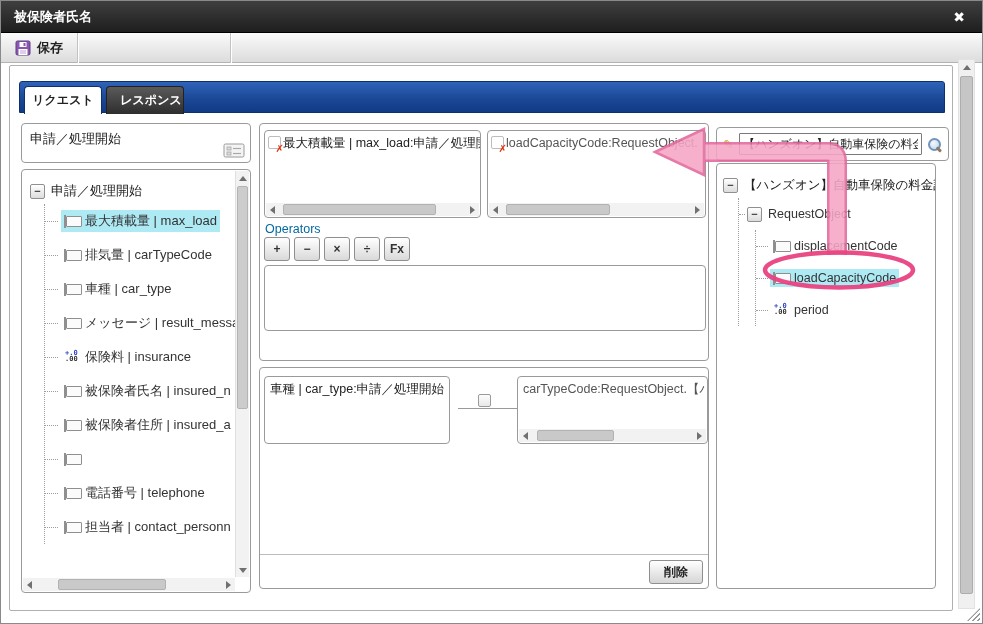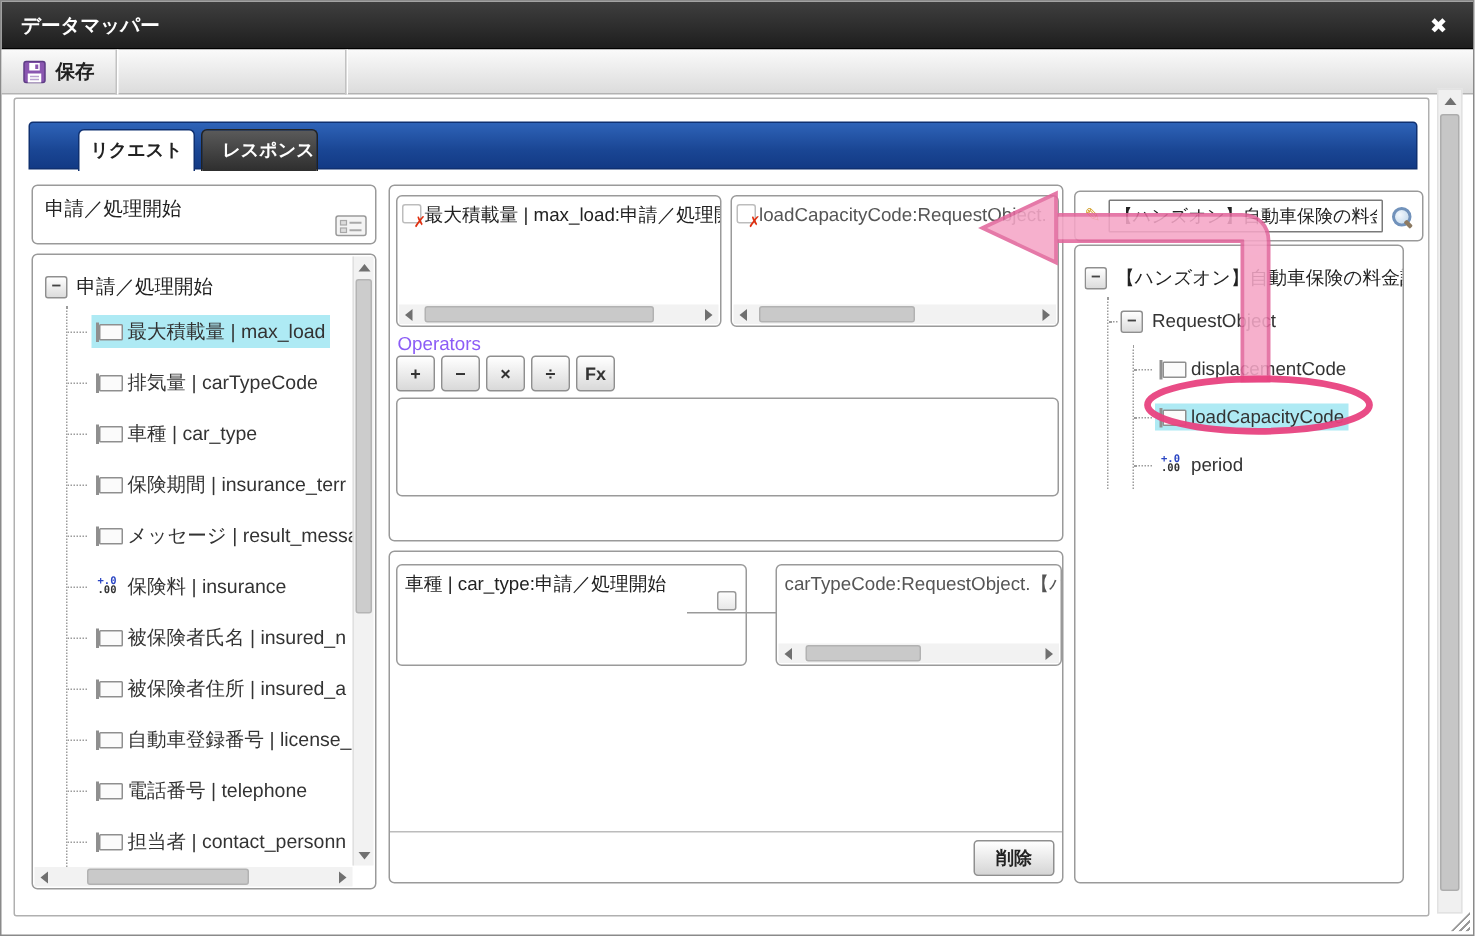--- a/index.html
+++ b/index.html
@@ -48,21 +48,20 @@
   .tabbar {
     position:absolute; left:18px; top:80px; width:926px; height:32px;
     background:linear-gradient(#2e63b8 0%,#1a4694 60%,#123a85 100%);
     border:1px solid #0f3070; border-radius:3px 3px 0 0;
   }
   .tab {
     position:absolute; top:4px; height:28px; width:78px;
     display:flex; align-items:center; justify-content:center;
     font-size:12px; font-weight:bold; cursor:pointer;
     border-radius:4px 4px 0 0;
-    margin-left:28px;
   }
   .tab.active { left:4px; background:#fff; color:#222; border:1px solid #0f3070; border-bottom:none; }
   .tab.inactive { left:86px; background:linear-gradient(#5a5a5a,#2e2e2e); color:#fff; border:1px solid #222; border-bottom:none;padding-left:12px; }
 
   .box { border:1px solid #9a9a9a; border-radius:4px; background:#fff; }
 
   
   .left-header { position:absolute; left:20px; top:122px; width:230px; height:40px; padding:6px 8px; font-size:13px; color:#222; }
   .form-icon { position:absolute; right:5px; bottom:4px; }
 
@@ -113,40 +112,40 @@
   .chip {
     position:absolute; top:6px; height:88px; border:1px solid #9a9a9a; border-radius:4px; background:#fff;
     font-size:12.5px; overflow:hidden; cursor:pointer;
   }
   .chip .chip-line { display:flex; align-items:flex-start; gap:2px; padding:4px 3px; white-space:nowrap; }
   .chip.src { left:4px; width:217px; color:#222; }
   .chip.tgt { left:227px; width:219px; color:#555; }
   .icon-remove { position:relative; width:13px; height:13px; border:1px solid #bdbdbd; background:#fff; border-radius:2px; flex:0 0 auto; margin-top:1px; }
   .icon-remove::after { content:"✗"; position:absolute; right:-4px; bottom:-6px; font-size:10px; font-weight:bold; color:#e03010; }
 
-  .ops-label { position:absolute; left:5px; top:98px; font-size:12.5px; color:#8b5cf6; }
+  .ops-label { position:absolute; left:5px; top:98px; font-size:12.5px; color:#0369a1; }
   .ops-row { position:absolute; left:4px; top:113px; display:flex; gap:4px; }
   .op-btn {
     min-width:26px; height:24px; padding:0 5px;
     background:linear-gradient(#fff,#d9d9d9); border:1px solid #8f8f8f; border-radius:3px;
     font-size:12px; font-weight:bold; color:#333;
     display:flex; align-items:center; justify-content:center; cursor:pointer;
   }
   .expr-box { position:absolute; left:4px; top:141px; width:442px; height:66px; }
   .mid-top-btns { position:absolute; right:4px; top:212px; display:flex; gap:8px; }
   .push-btn {
     height:24px; padding:0 14px;
     background:linear-gradient(#fff,#d5d5d5); border:1px solid #8f8f8f; border-radius:3px;
     font-size:12px; font-weight:bold; color:#222;
     display:flex; align-items:center; justify-content:center; cursor:pointer;
   }
 
   .mid-bottom { position:absolute; left:258px; top:366px; width:450px; height:222px; }
   .map-src {
-    position:absolute; left:4px; top:8px; width:234px; height:68px;
+    position:absolute; left:4px; top:8px; width:186px; height:68px;
     border:1px solid #9a9a9a; border-radius:4px; background:#fff;
     font-size:12.5px; color:#222; padding:4px 5px; white-space:nowrap; overflow:hidden; cursor:pointer;
   }
   .map-tgt {
     position:absolute; left:257px; top:8px; width:191px; height:68px;
     border:1px solid #9a9a9a; border-radius:4px; background:#fff;
     font-size:12.5px; color:#555; overflow:hidden; cursor:pointer;
   }
   .map-tgt .txt { padding:4px 5px; white-space:nowrap; }
   .conn-line { position:absolute; left:198px; top:40px; width:60px; height:1px; background:#9a9a9a; }
@@ -196,21 +195,21 @@
     background:repeating-linear-gradient(135deg, transparent 0 2px, #9a9a9a 2px 3.5px);
     clip-path:polygon(100% 0, 100% 100%, 0 100%); }
 
   
   .overlay { position:absolute; left:0; top:0; width:983px; height:624px; pointer-events:none; z-index:50; }
 </style>
 </head>
 <body>
 
 <div class="titlebar">
-  <span>データマッパー</span>
+  <span>被保険者氏名</span>
   <span class="close-btn">✖</span>
 </div>
 
 <div class="toolbar">
   <div class="save-btn">
     <svg width="16" height="16">
       <rect x="1" y="1" width="14" height="14" rx="1.5" fill="#8a56b0" stroke="#5e3c85"></rect>
       <rect x="4.5" y="2" width="7" height="5" fill="#fff"></rect>
       <rect x="8.5" y="3" width="2" height="3" fill="#8a56b0"></rect>
       <rect x="3.5" y="9" width="9" height="6" fill="#fff"></rect>
@@ -262,26 +261,20 @@
       </div>
       <div class="tree-row tree-item">
         <span class="lbl-wrap">
             <span class="icon-field"></span>
             <span>車種 | car_type</span>
           </span>
       </div>
       <div class="tree-row tree-item">
         <span class="lbl-wrap">
             <span class="icon-field"></span>
-            <span>保険期間 | insurance_terr</span>
-          </span>
-      </div>
-      <div class="tree-row tree-item">
-        <span class="lbl-wrap">
-            <span class="icon-field"></span>
             <span>メッセージ | result_messag</span>
           </span>
       </div>
       <div class="tree-row tree-item">
         <span class="lbl-wrap">
             <span class="icon-num"></span>
             <span>保険料 | insurance</span>
           </span>
       </div>
       <div class="tree-row tree-item">
@@ -292,21 +285,20 @@
       </div>
       <div class="tree-row tree-item">
         <span class="lbl-wrap">
             <span class="icon-field"></span>
             <span>被保険者住所 | insured_a</span>
           </span>
       </div>
       <div class="tree-row tree-item">
         <span class="lbl-wrap">
             <span class="icon-field"></span>
-            <span>自動車登録番号 | license_</span>
           </span>
       </div>
       <div class="tree-row tree-item">
         <span class="lbl-wrap">
             <span class="icon-field"></span>
             <span>電話番号 | telephone</span>
           </span>
       </div>
       <div class="tree-row tree-item">
         <span class="lbl-wrap">

